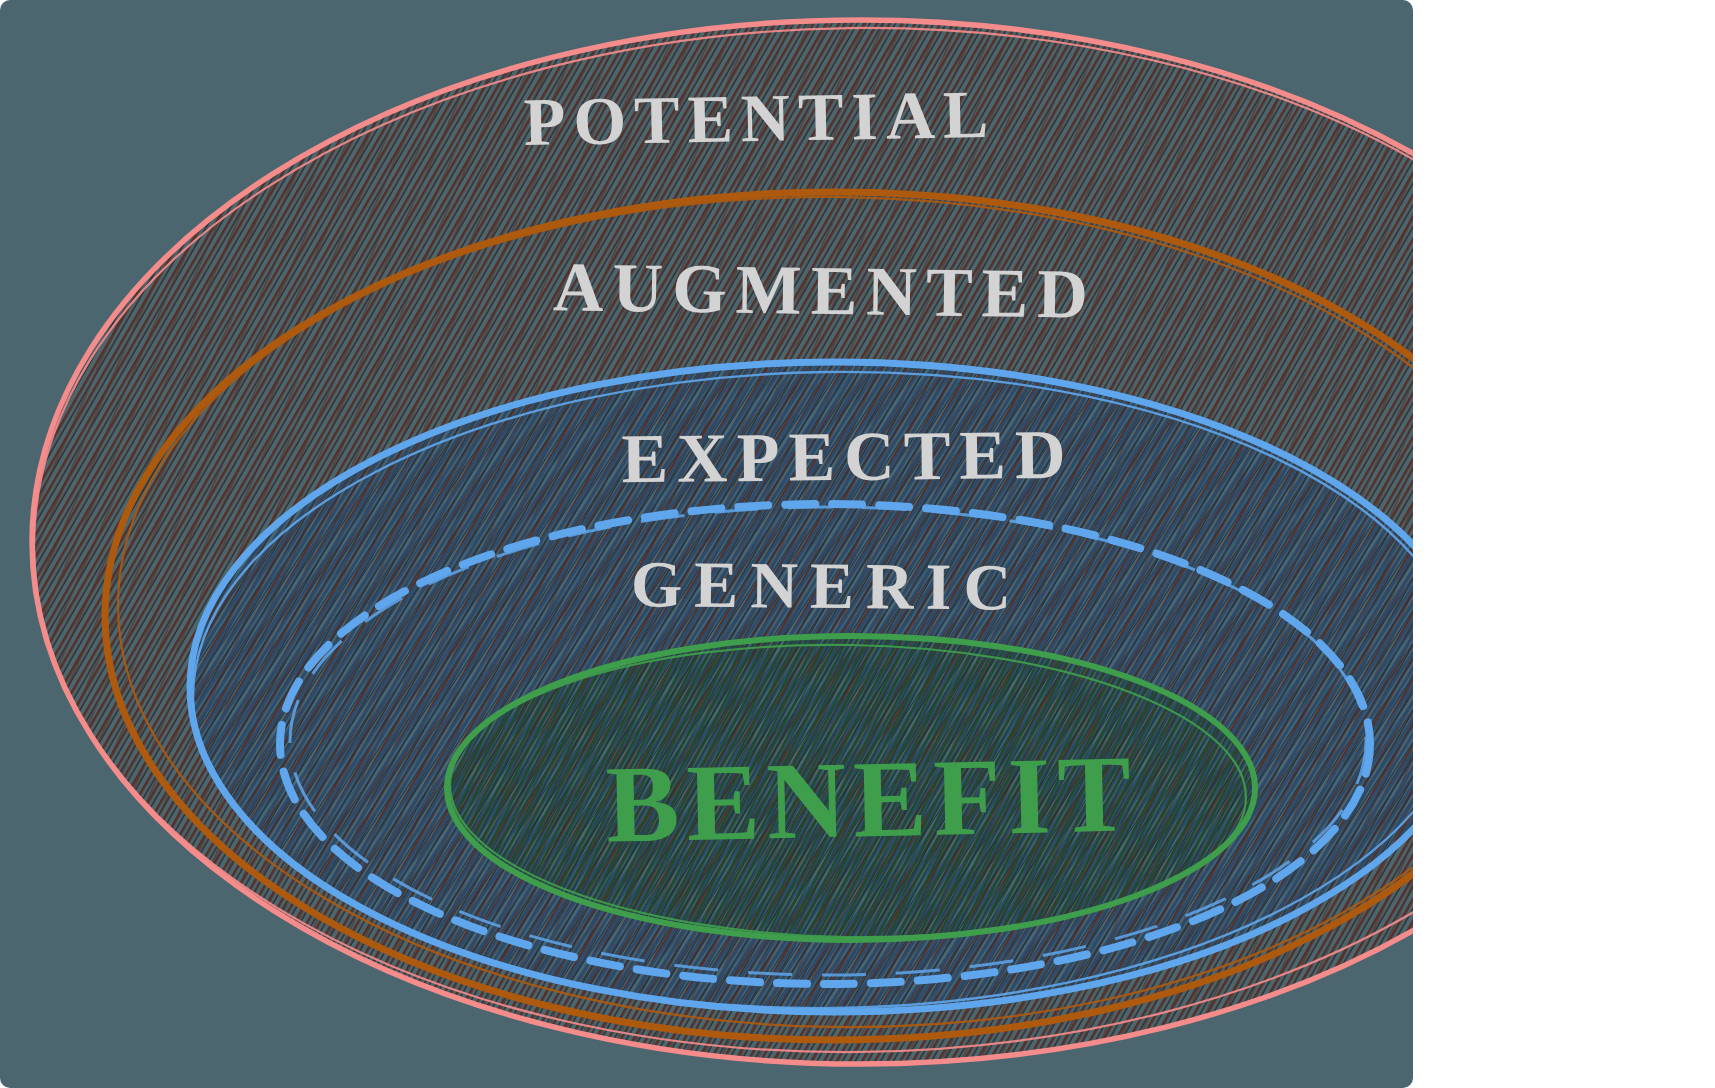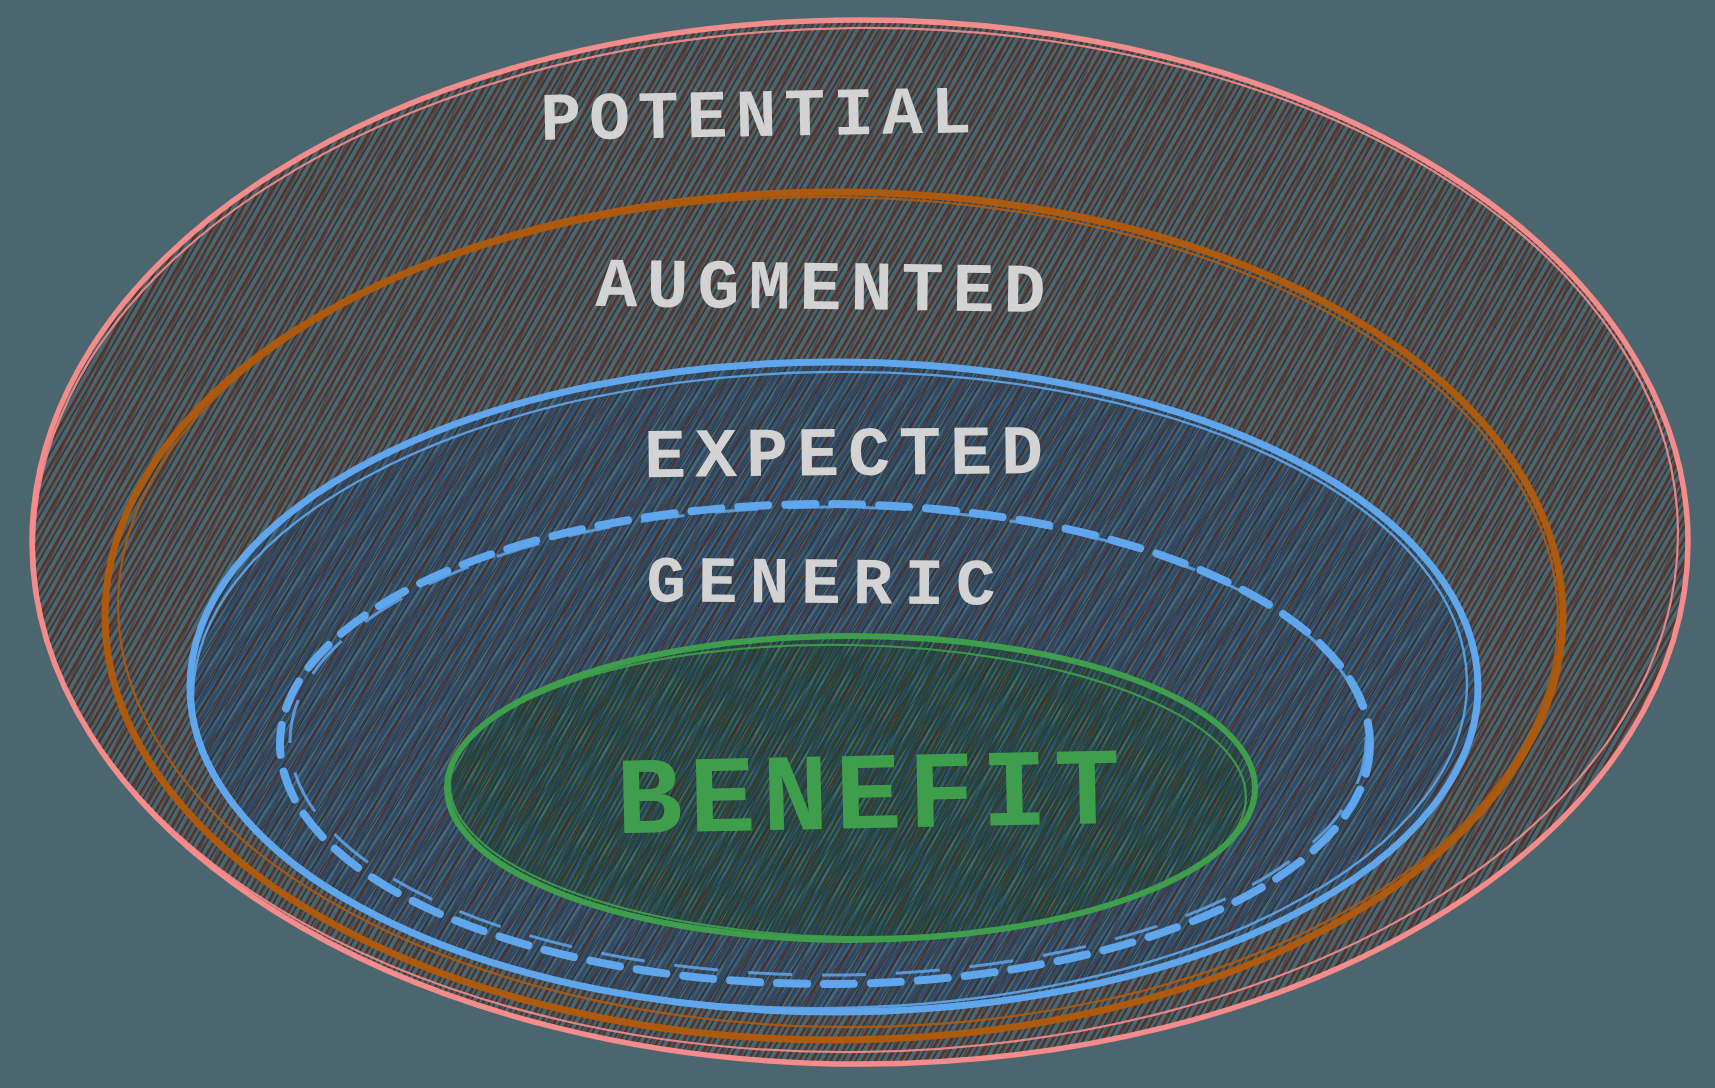--- a/index.html
+++ b/index.html
@@ -1,21 +1,22 @@
 <!DOCTYPE html>
 <html><head>
 <meta charset="utf-8">
 <style>
   html, body { margin: 0; padding: 0; }
   .stage {
     position: relative;
-    width: 1715px;
+    width: 1413px;
     height: 1088px;
     overflow: hidden;
-    font-family: Liberation Mono, monospace;
+    font-family: Liberation Serif, serif;
+    border-radius: 10px;
   }
   .stage svg { display: block; }
   .labels { position: absolute; inset: 0; pointer-events: none; }
   .lbl {
     position: absolute;
     transform: translate(-50%, -50%);
     font-weight: bold;
     color: #d3d3d3;
     white-space: nowrap;
     line-height: 1;

